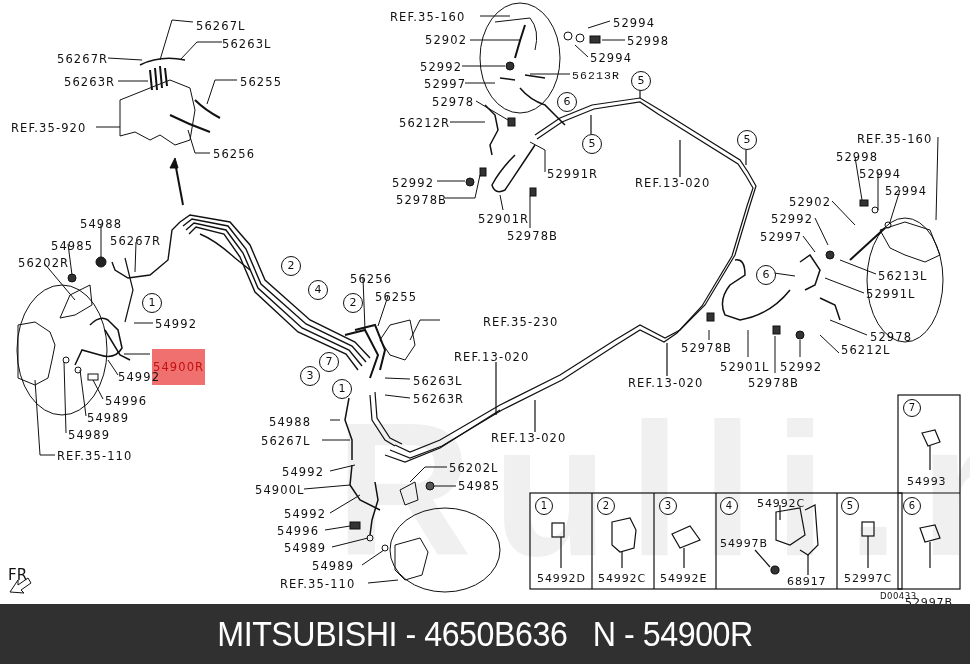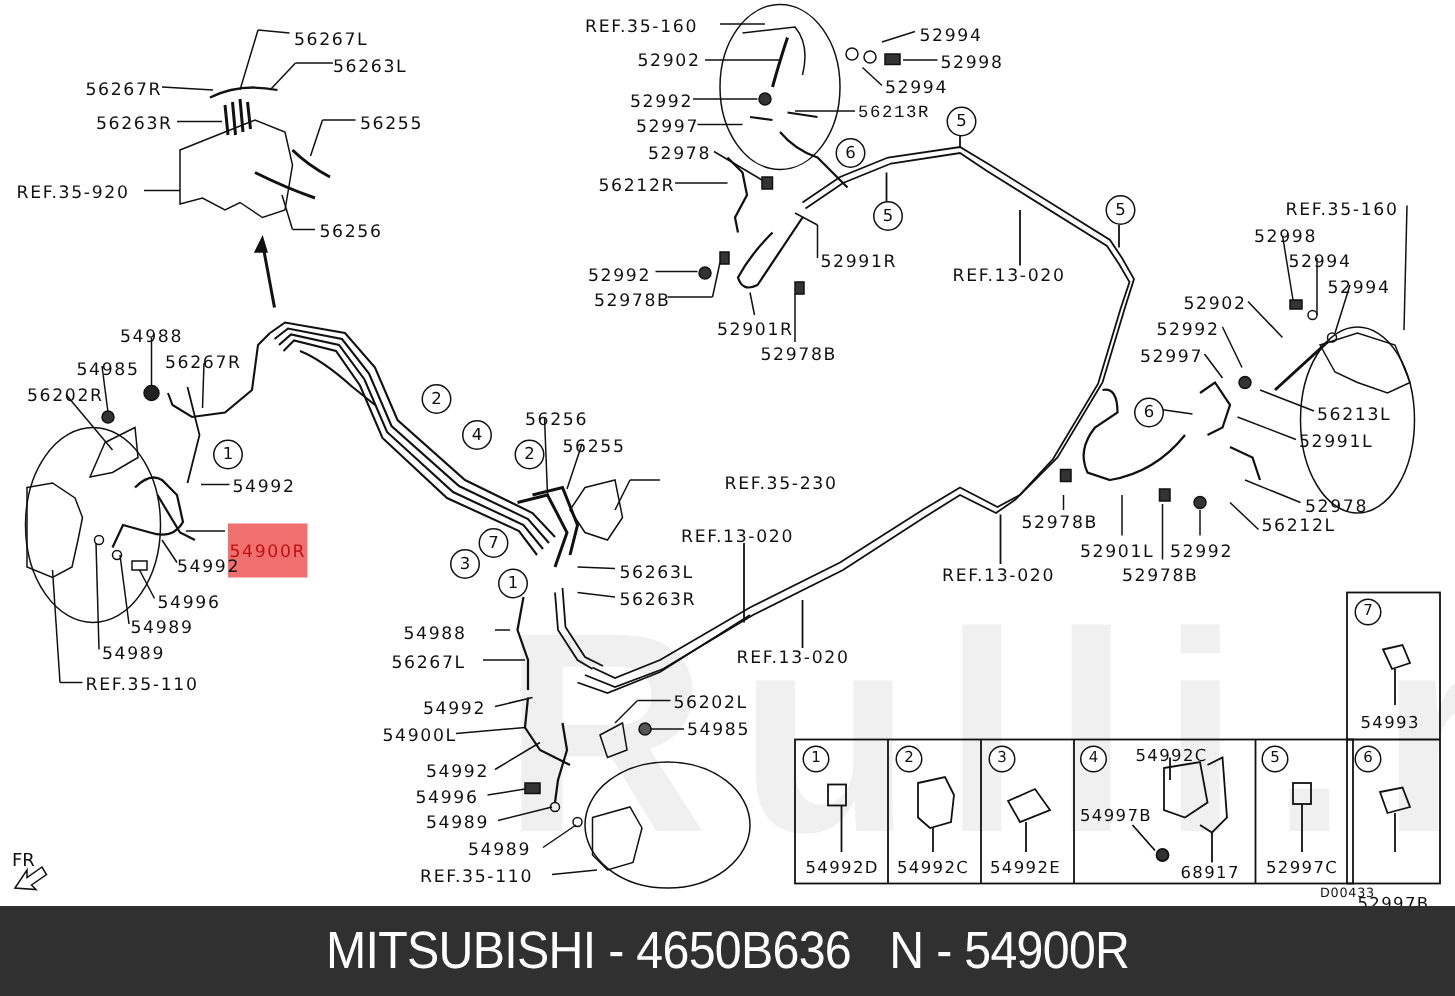--- a/index.html
+++ b/index.html
@@ -2,21 +2,21 @@
 <html><head>
 <meta charset="utf-8">
 <style>
   html, body { margin: 0; padding: 0; background: #ffffff; }
   body { width: 970px; height: 664px; position: relative; overflow: hidden; font-family: "DejaVu Sans", sans-serif; }
   #diagram { position: absolute; left: 0; top: 0; width: 970px; height: 604px; background: #fff; }
   #diagram svg { position: absolute; left: 0; top: 0; }
   .lbl { position: absolute; font-family: "DejaVu Sans", sans-serif; font-size: 11.5px; letter-spacing: 1.1px; color: #111; white-space: nowrap; line-height: 12px; }
   .lbl.hl { background: #f07070; color: #c01010; padding: 12px 1px; }
   .callout { position: absolute; width: 18px; height: 18px; border: 1.2px solid #111; border-radius: 50%; background: #fff; font-size: 11px; text-align: center; line-height: 18px; color: #111; box-sizing: content-box; }
-  .fr { position: absolute; left: 8px; top: 566px; font-size: 12px; color: #111; }
+  .fr { position: absolute; left: 8px; top: 566px; font-size: 15px; color: #111; }
   .drawno { position: absolute; left: 880px; top: 591px; font-size: 8.5px; letter-spacing: 0.5px; color: #111; }
   #banner { position: absolute; left: 0; top: 604px; width: 970px; height: 60px; background: #303030; display: flex; align-items: center; justify-content: center; }
   #banner span { color: #fff; font-family: "Liberation Sans", sans-serif; font-size: 35px; letter-spacing: -0.5px; transform: scaleX(0.92); white-space: pre; }
   .legend-code { position: absolute; font-size: 11px; letter-spacing: 0.9px; color: #111; white-space: nowrap; text-align: center; }
   .watermark { position: absolute; color: rgba(0,0,0,0.06); font-family: "Liberation Sans", sans-serif; font-size: 190px; font-weight: bold; left: 335px; top: 380px; letter-spacing: 20px; pointer-events: none; }
 </style>
 </head>
 <body>
 
 <div id="diagram">

